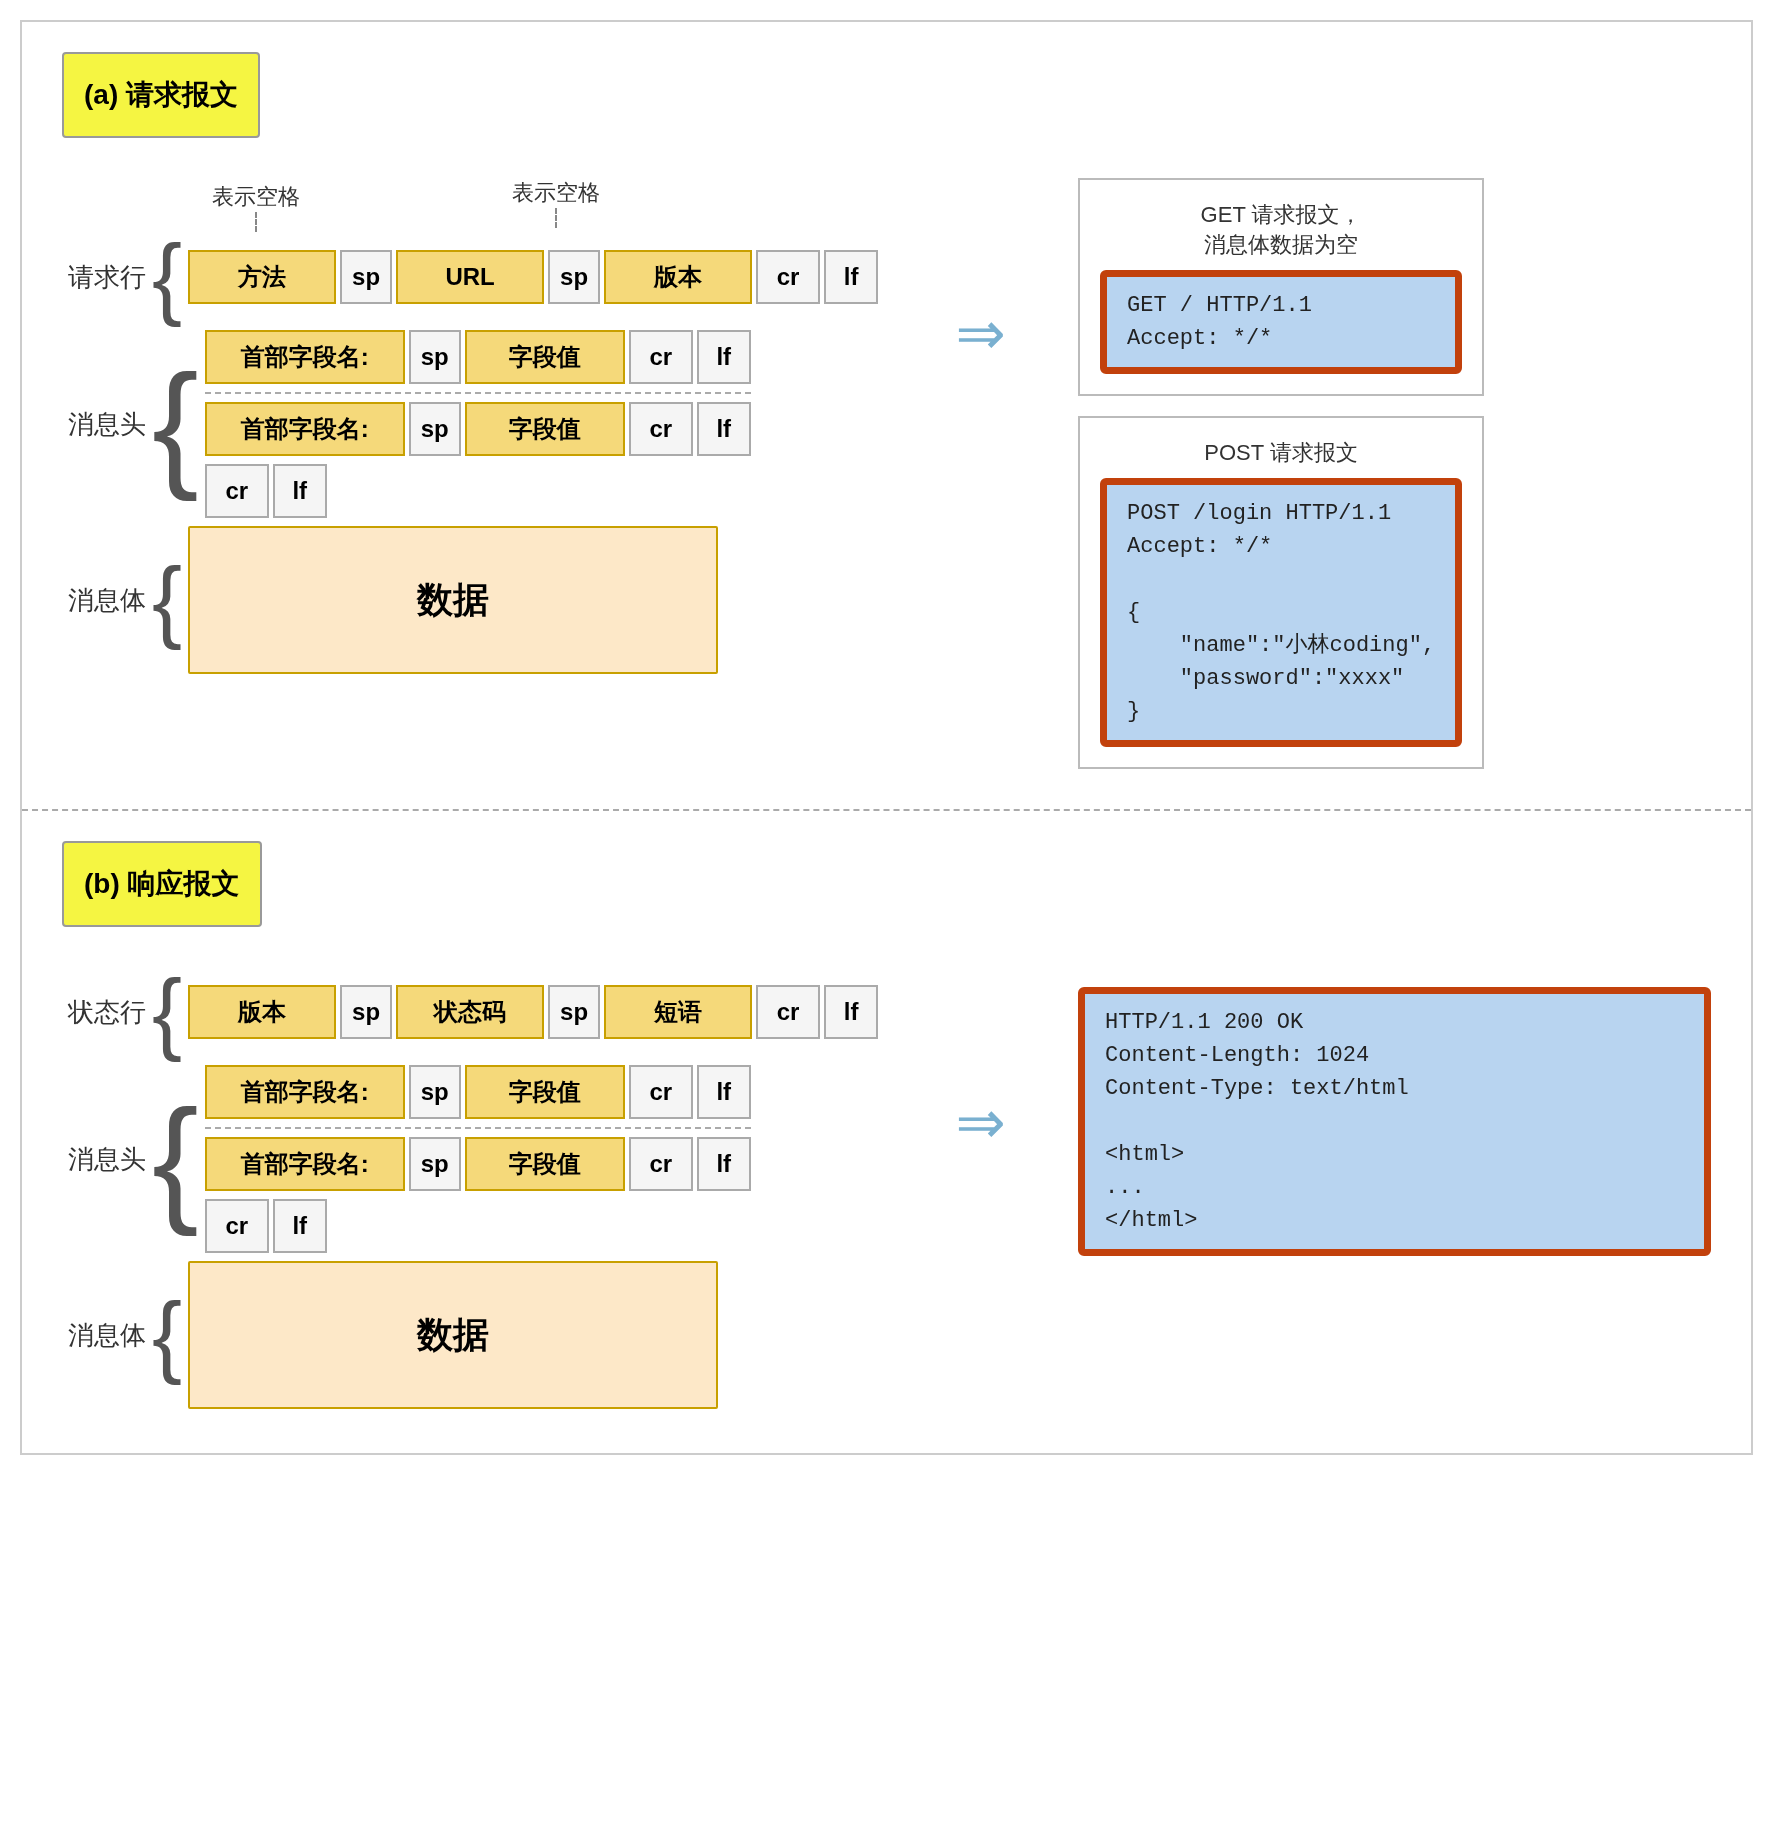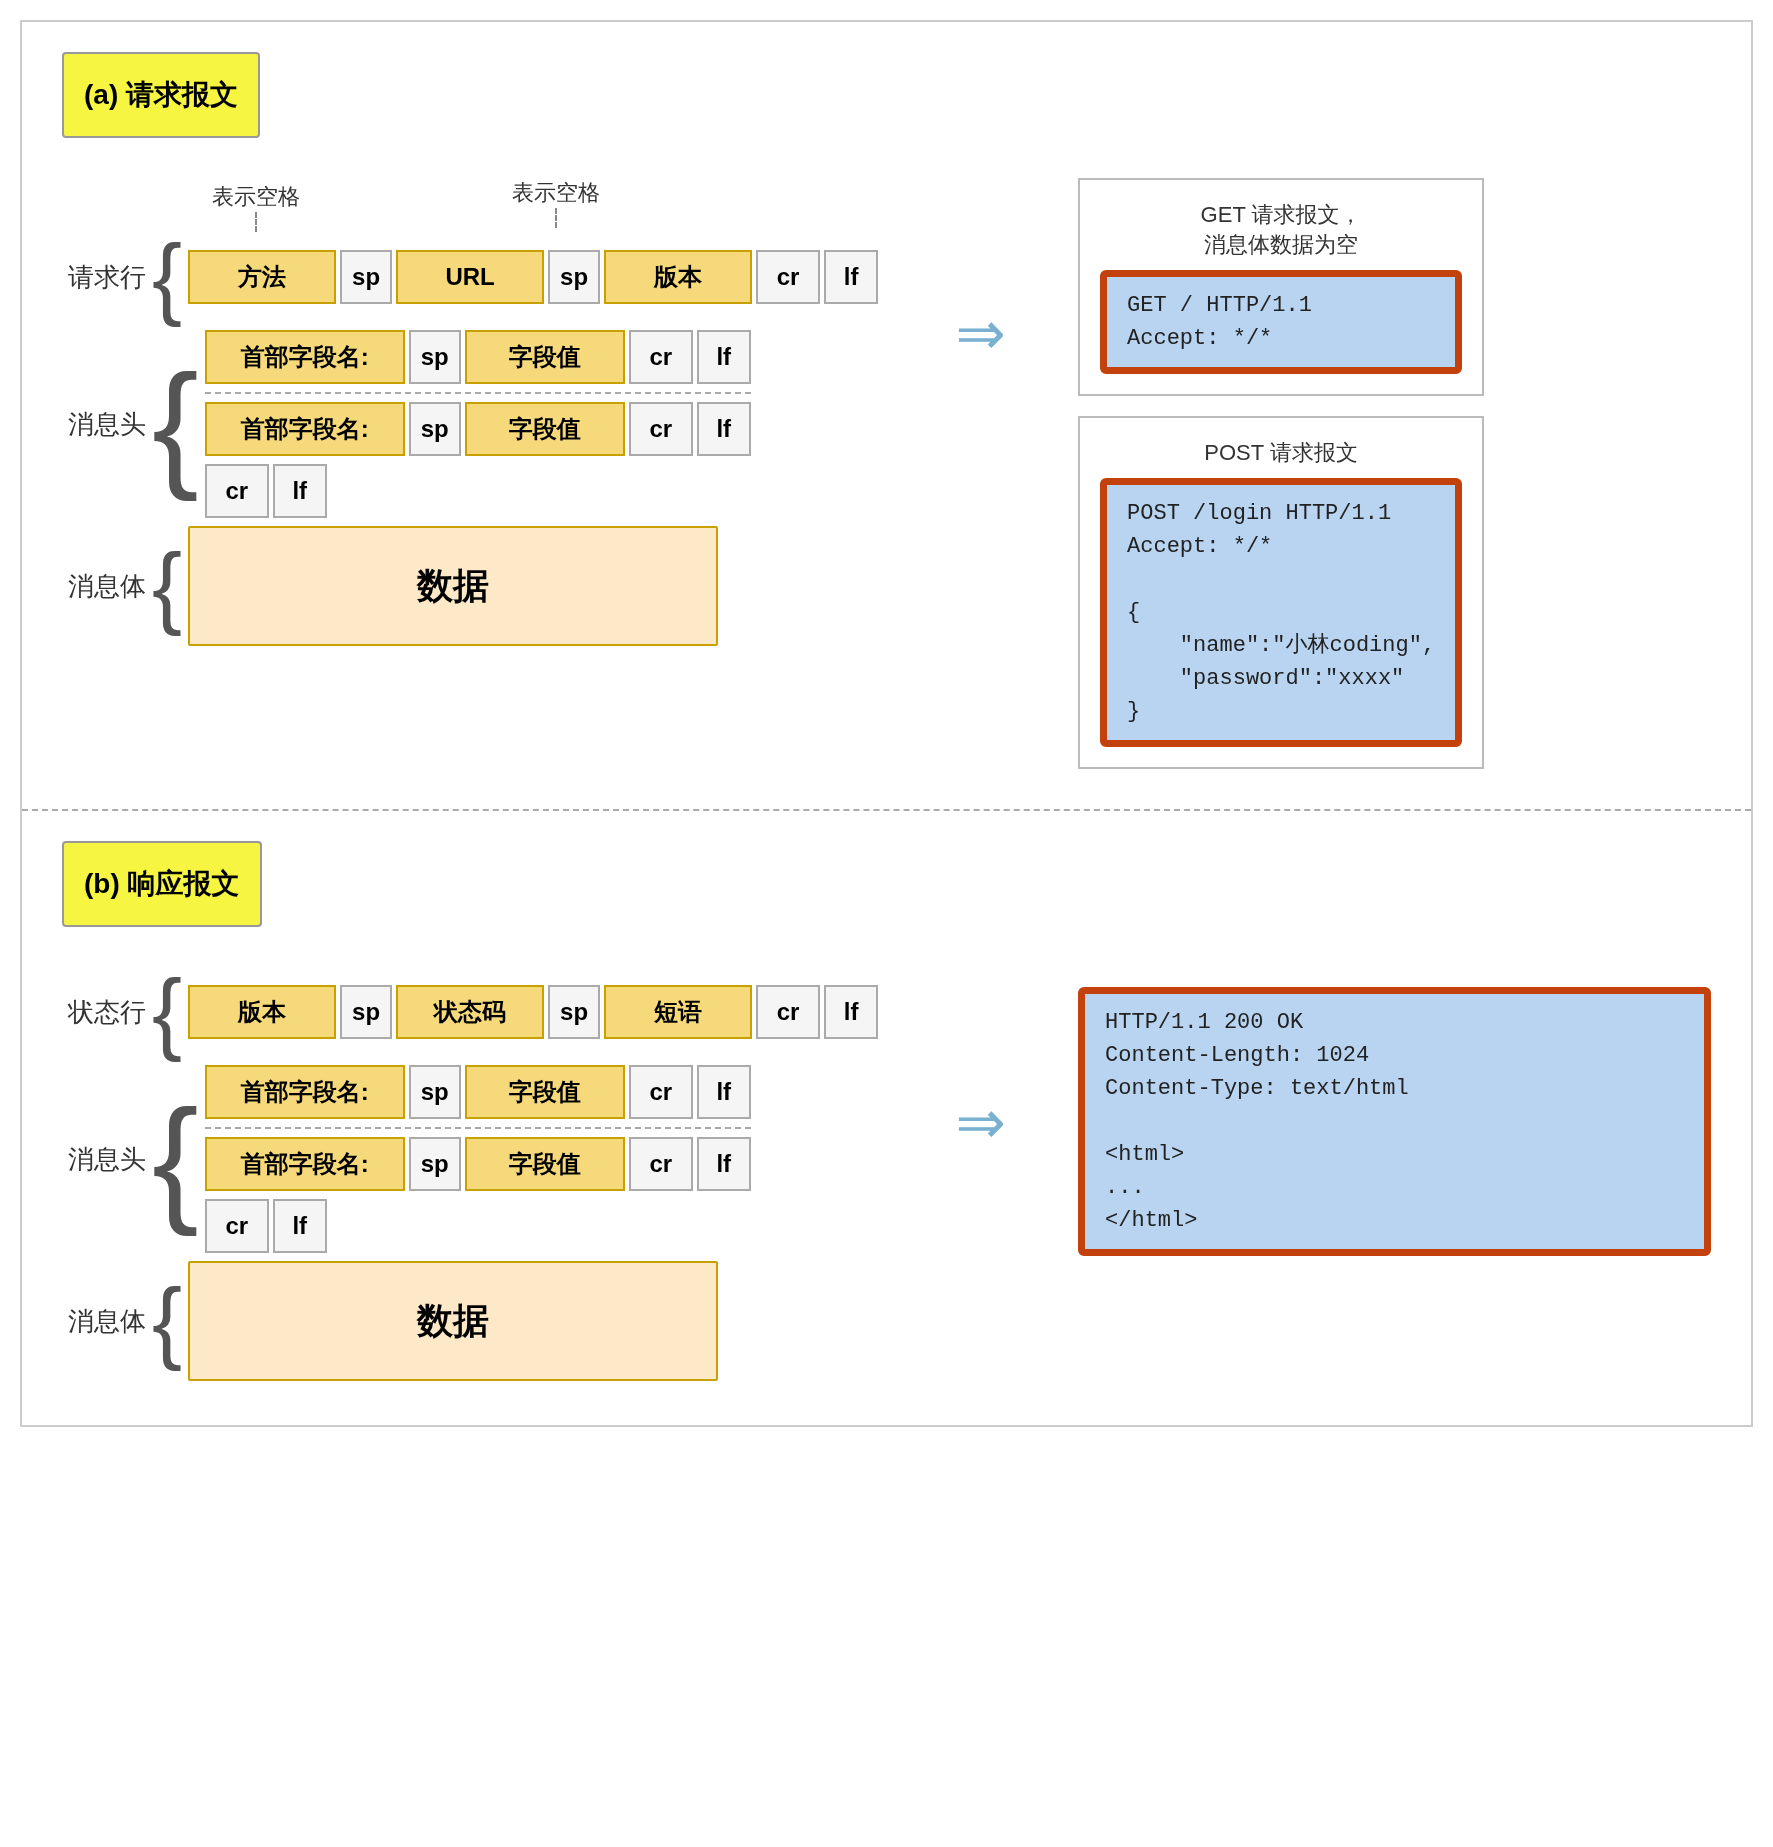--- a/index.html
+++ b/index.html
@@ -90,21 +90,21 @@
     .data-cell {
       background: #fde8c8;
       border: 2px solid #c8a000;
       border-radius: 2px;
       font-size: 36px;
       font-weight: bold;
       text-align: center;
       display: flex;
       align-items: center;
       justify-content: center;
-      height: 120px;
+      height: 148px;
     }
 
     .code-box {
       background: #b8d4f0;
       border: 7px solid #c2410c;
       border-radius: 6px;
       padding: 12px 20px;
       font-family: 'Courier New', Courier, monospace;
       font-size: 22px;
       color: #222;

